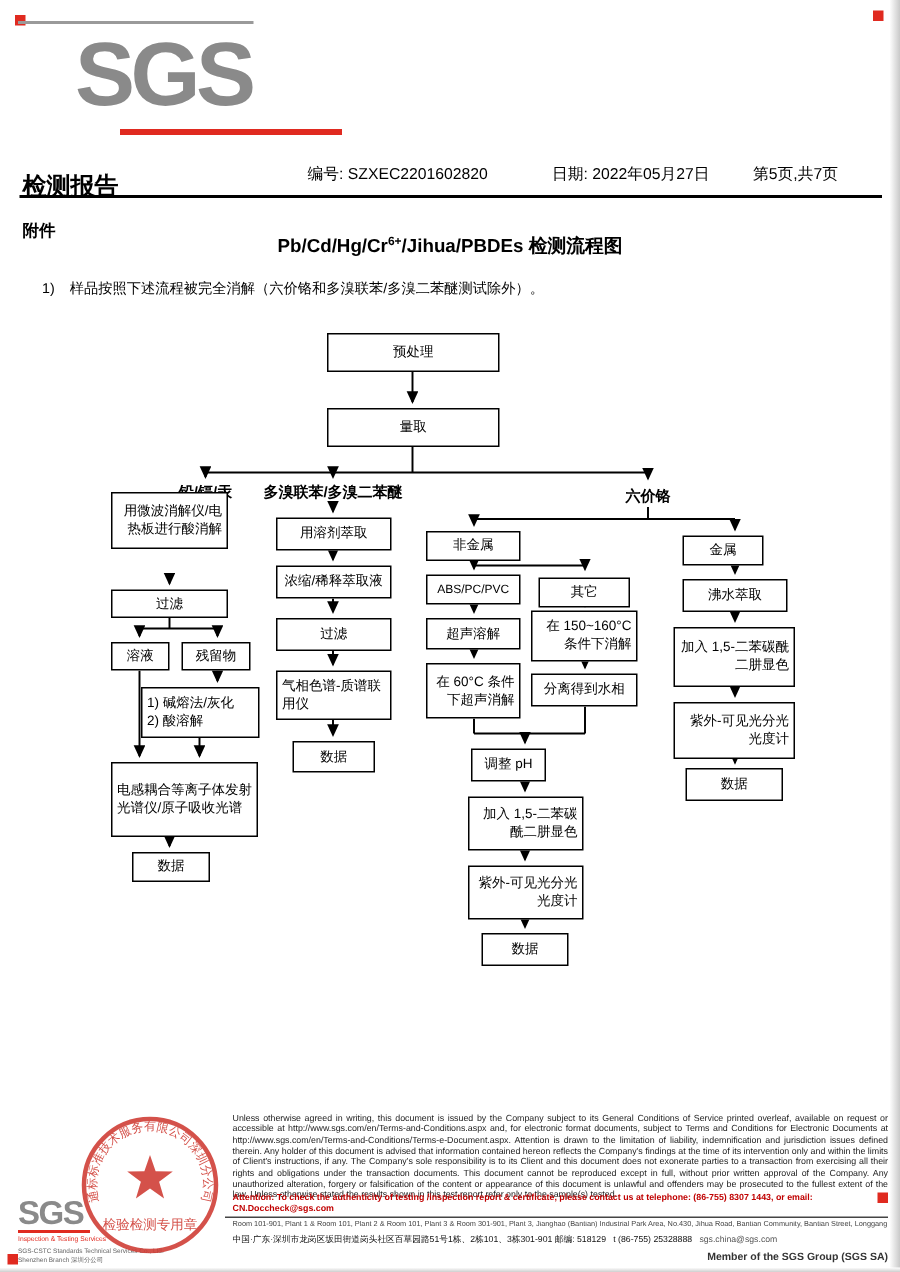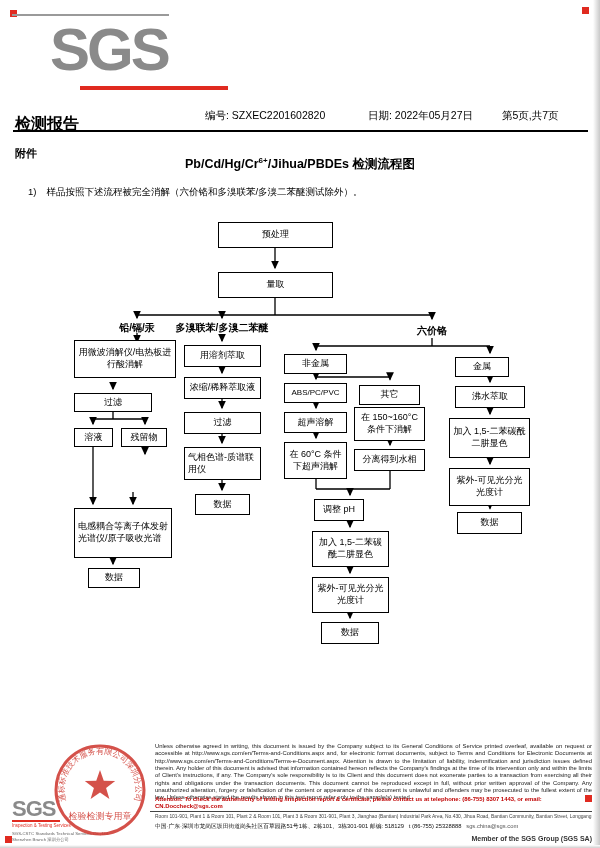--- a/index.html
+++ b/index.html
@@ -24,21 +24,21 @@
   .attachment{position:absolute;left:15px;top:146px;font-size:11px;font-weight:bold;}
   .flow-title{position:absolute;left:0;top:156px;width:600px;text-align:center;
               font-size:12.5px;font-weight:bold;}
   .flow-title sup{font-size:8px;}
   .note{position:absolute;left:28px;top:186px;font-size:9.5px;}
   .note .no{margin-right:10px;}
   
   .connectors{position:absolute;left:0;top:0;z-index:1;pointer-events:none;}
   .fbox{position:absolute;z-index:2;box-sizing:border-box;border:1.5px solid #000;
         background:#fff;font-size:9px;line-height:1.3;display:flex;align-items:center;
-        justify-content:center;text-align:center;padding:1px 3px;}
+        justify-content:center;text-align:right;padding:1px 3px;}
   .fbox.left{justify-content:flex-start;text-align:left;}
   .fbox.leftcol{flex-direction:column;align-items:flex-start;text-align:left;}
   .blabel{position:absolute;z-index:2;font-size:10px;font-weight:bold;text-align:center;}
   
   .stamp{position:absolute;left:50px;top:740px;width:100px;height:100px;opacity:.88;z-index:3;}
   .disclaimer{position:absolute;left:155px;top:743px;width:437px;font-size:5.9px;
               line-height:1.24;color:#222;text-align:justify;}
   .attention{position:absolute;left:155px;top:796px;width:437px;font-size:5.9px;
              font-weight:bold;color:#c00000;line-height:1.2;}
   .fdivider{position:absolute;left:150px;top:811px;width:442px;height:1px;background:#444;}
@@ -127,24 +127,28 @@
     </g>
   </svg>
 
   <div class="fbox" style="left:218px;top:222px;width:115px;height:26px">预处理</div>
   <div class="fbox" style="left:218px;top:272px;width:115px;height:26px">量取</div>
 
   <div class="blabel" style="left:102px;top:321px;width:70px">铅/镉/汞</div>
   <div class="blabel" style="left:147px;top:321px;width:150px">多溴联苯/多溴二苯醚</div>
   <div class="blabel" style="left:397px;top:324px;width:70px">六价铬</div>
 
-  <div class="fbox" style="left:74px;top:340px;width:102px;height:38px">用微波消解仪/电热板进行酸消解</div>
+  <div class="fbox" style="left:74px;top:328px;width:78px;height:38px">用微波消解仪/电热板进行酸消解</div>
   <div class="fbox" style="left:74px;top:393px;width:78px;height:19px">过滤</div>
   <div class="fbox" style="left:74px;top:428px;width:39px;height:19px">溶液</div>
   <div class="fbox" style="left:121px;top:428px;width:46px;height:19px">残留物</div>
+  <div class="fbox leftcol" style="left:94px;top:458px;width:79px;height:34px">
+    <div>1) 碱熔法/灰化</div>
+    <div>2) 酸溶解</div>
+  </div>
   <div class="fbox left" style="left:74px;top:508px;width:98px;height:50px">电感耦合等离子体发射光谱仪/原子吸收光谱</div>
   <div class="fbox" style="left:88px;top:568px;width:52px;height:20px">数据</div>
 
   <div class="fbox" style="left:184px;top:345px;width:77px;height:22px">用溶剂萃取</div>
   <div class="fbox" style="left:184px;top:377px;width:77px;height:22px">浓缩/稀释萃取液</div>
   <div class="fbox" style="left:184px;top:412px;width:77px;height:22px">过滤</div>
   <div class="fbox left" style="left:184px;top:447px;width:77px;height:33px">气相色谱-质谱联用仪</div>
   <div class="fbox" style="left:195px;top:494px;width:55px;height:21px">数据</div>
 
   <div class="fbox" style="left:284px;top:354px;width:63px;height:20px">非金属</div>

